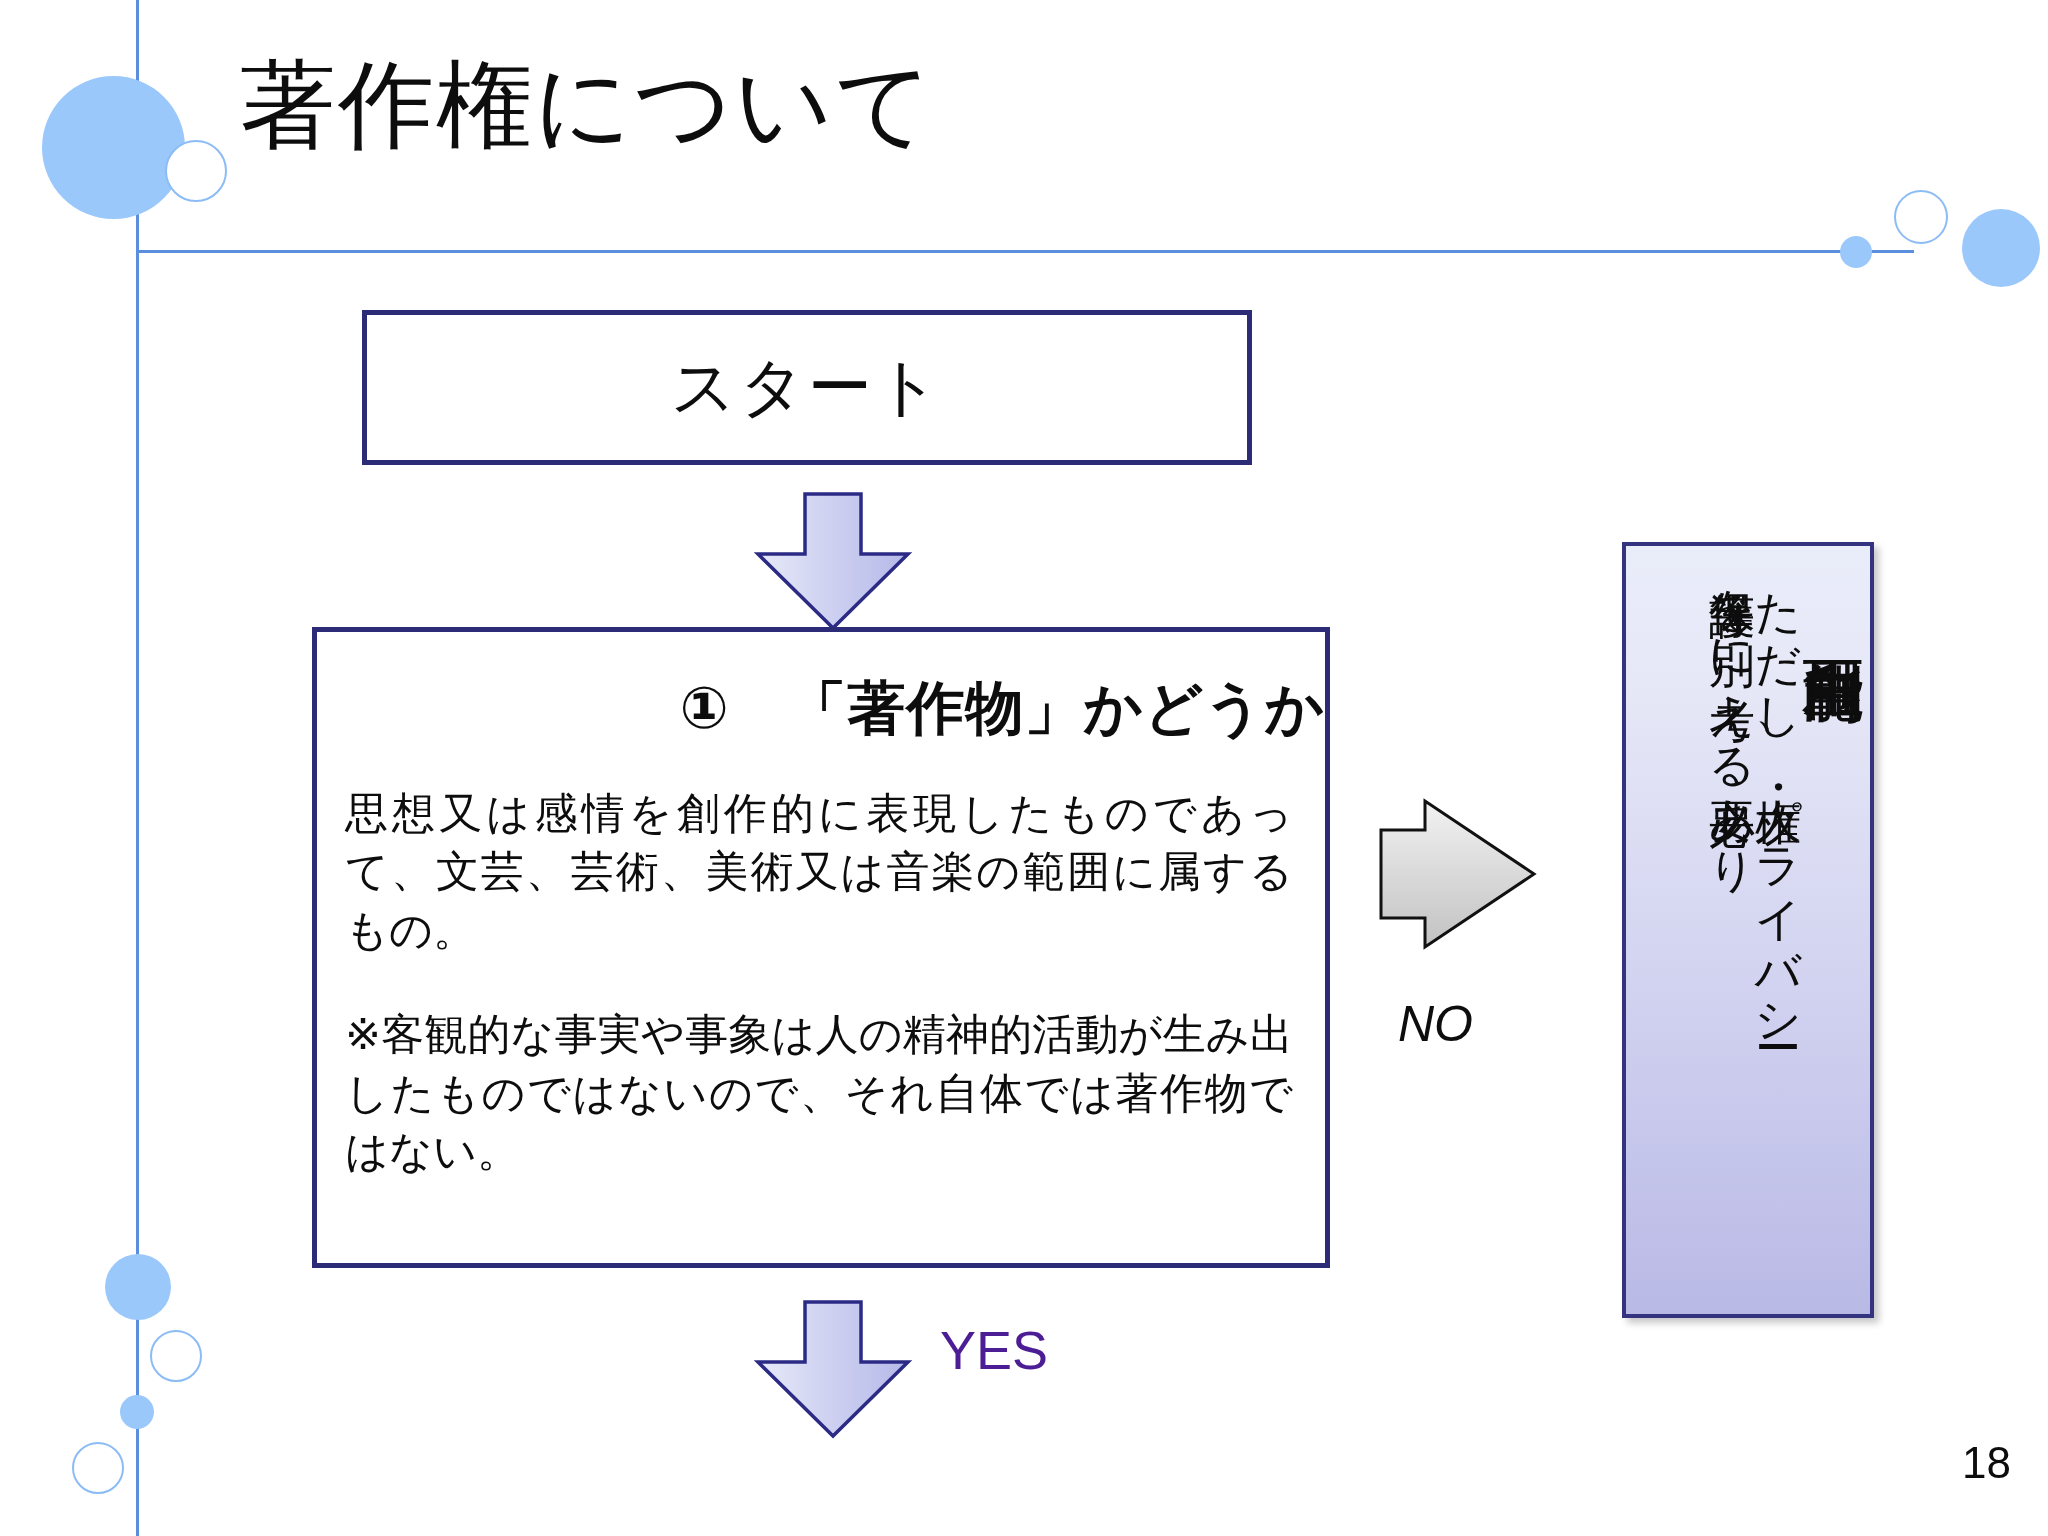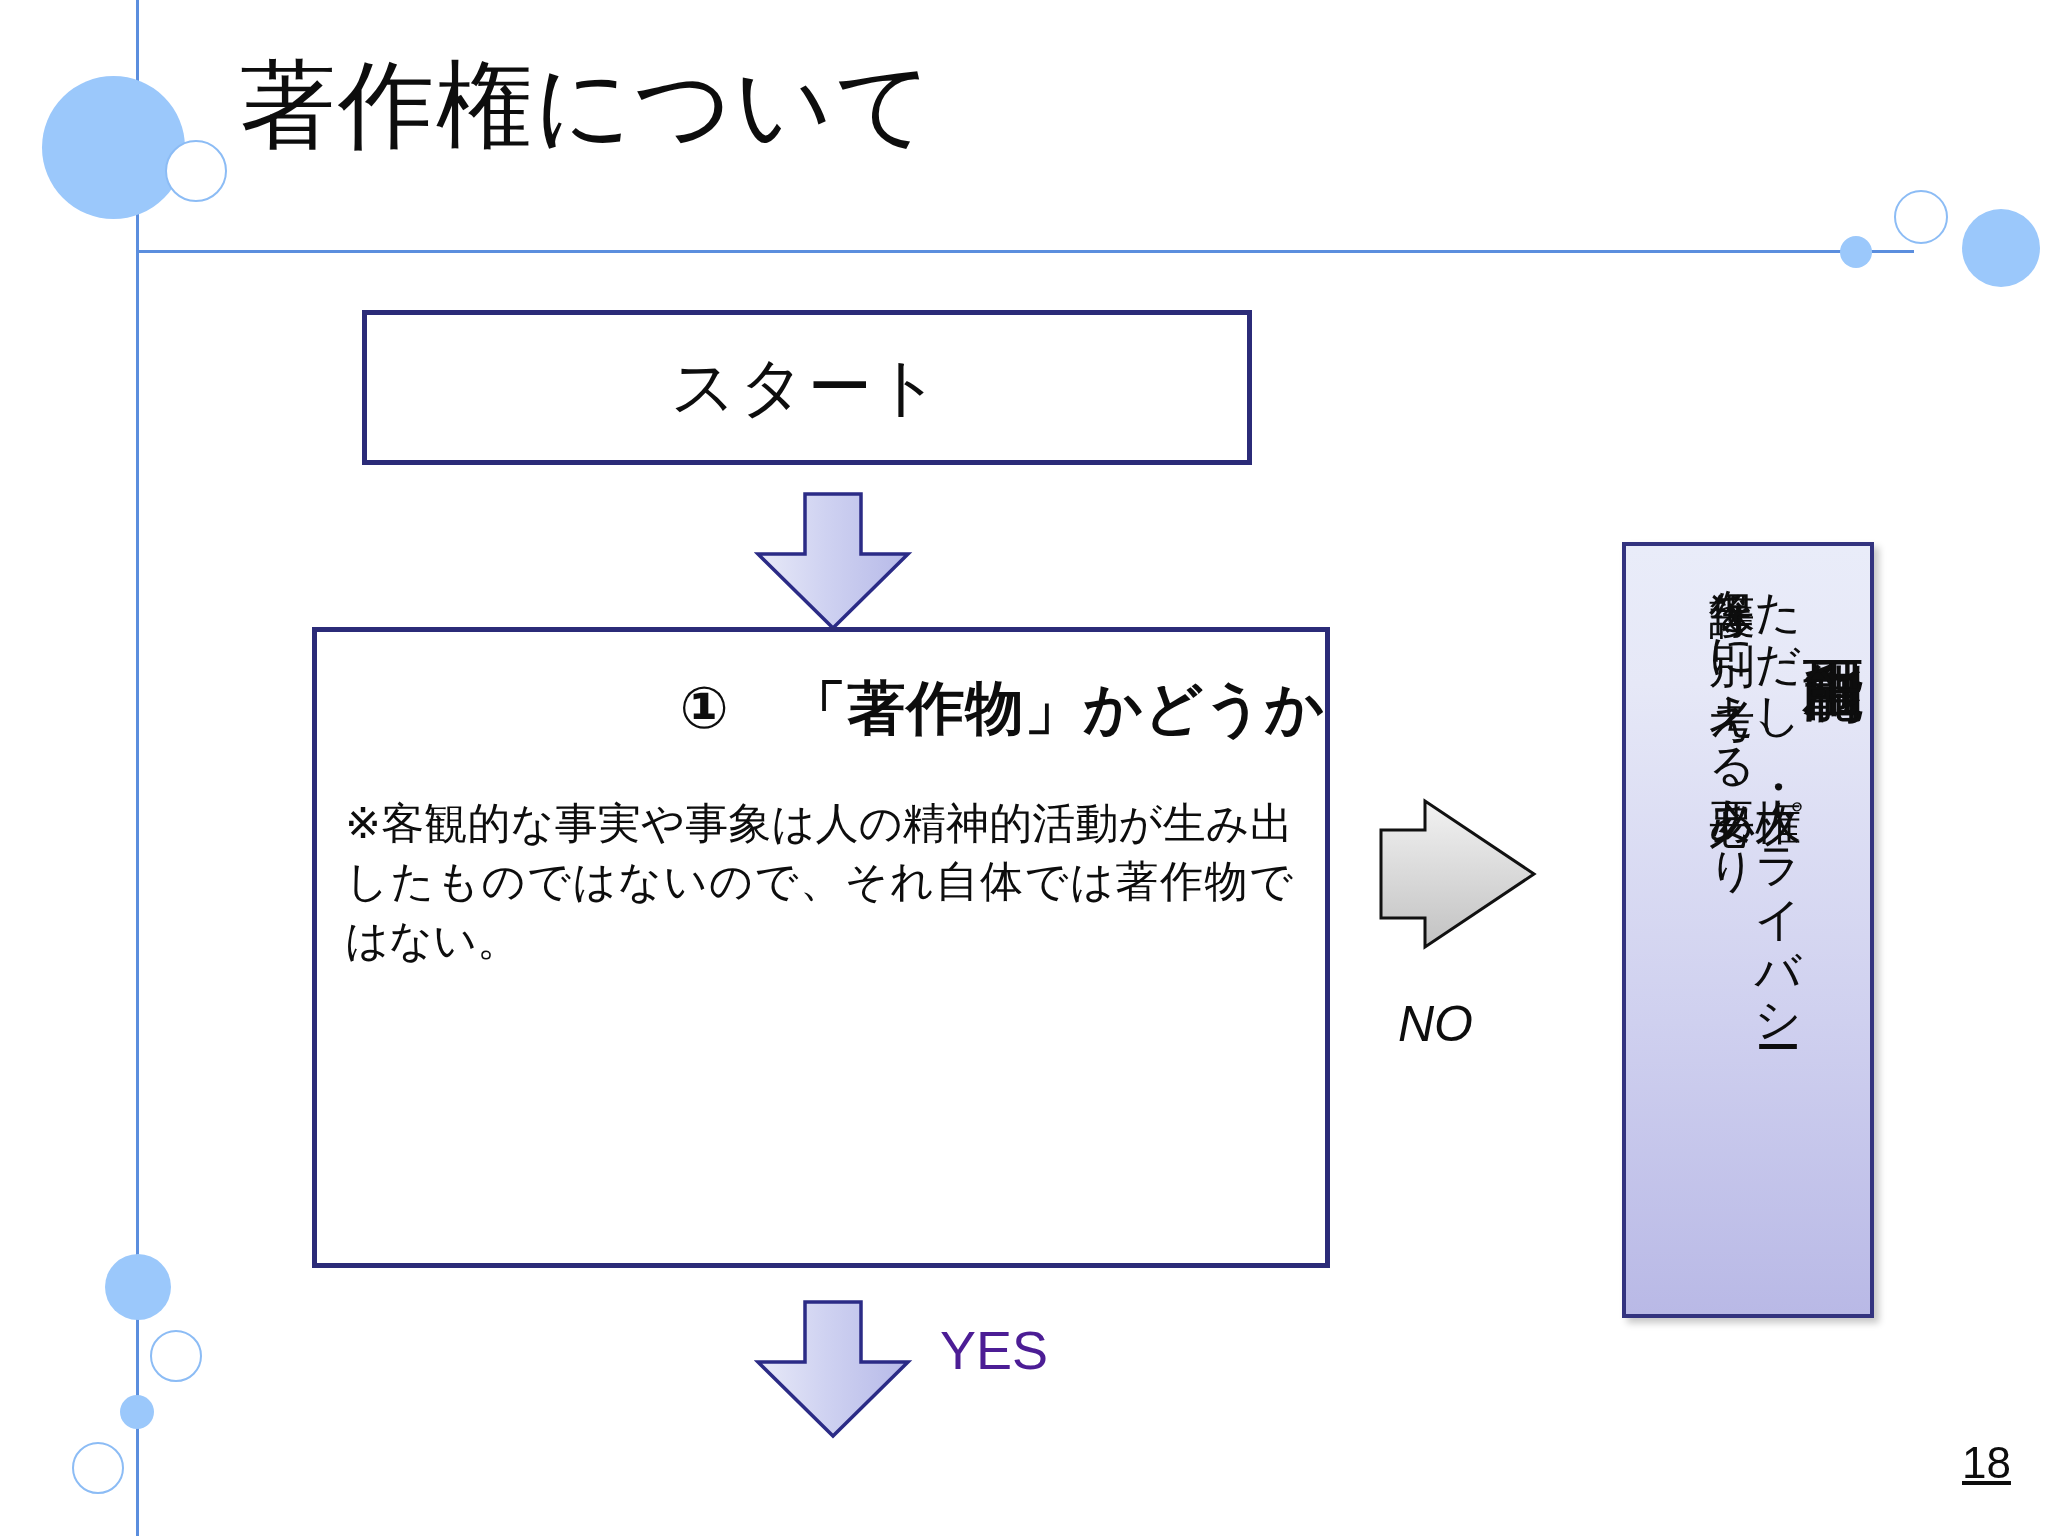--- a/index.html
+++ b/index.html
@@ -173,21 +173,20 @@
   .vtext.mid   { font-size: 46px; line-height: 1.0; margin-top: 4px; }
   .vtext.small { font-size: 46px; line-height: 1.0; margin-top: 0px; }
 
   
   #page-number {
     position: absolute;
     left: 1962px;
     top: 1438px;
     font-size: 44px;
     color: #0d0d0d;
-    text-decoration: underline;
   }
 </style>
 </head>
 <body>
 
 <div id="slide">
 
   <div class="vline"></div>
   <div class="hline"></div>
 
@@ -217,20 +216,21 @@
           <stop offset="45%" stop-color="#cfd2f1"></stop>
           <stop offset="100%" stop-color="#b6b9e8"></stop>
         </linearGradient>
       </defs>
       <polygon points="57,2 113,2 113,62 160,62 85,136 10,62 57,62" fill="url(#pg1)" stroke="#2b2b86" stroke-width="3.5"></polygon>
     </svg>
   </div>
 
   <div id="main-box">
     <div class="heading">①　「著作物」かどうか</div>
+    <div class="body first">思想又は感情を創作的に表現したものであって、文芸、芸術、美術又は音楽の範囲に属するもの。</div>
     <div class="body second">※客観的な事実や事象は人の精神的活動が生み出したものではないので、それ自体では著作物ではない。</div>
   </div>
 
   <div id="no-arrow">
     <svg viewBox="0 0 160 152" width="160" height="152">
       <defs>
         <linearGradient id="gg1" x1="0" y1="0" x2="0" y2="1">
           <stop offset="0%" stop-color="#f2f2f2"></stop>
           <stop offset="45%" stop-color="#dcdcdc"></stop>
           <stop offset="100%" stop-color="#c2c2c2"></stop>

